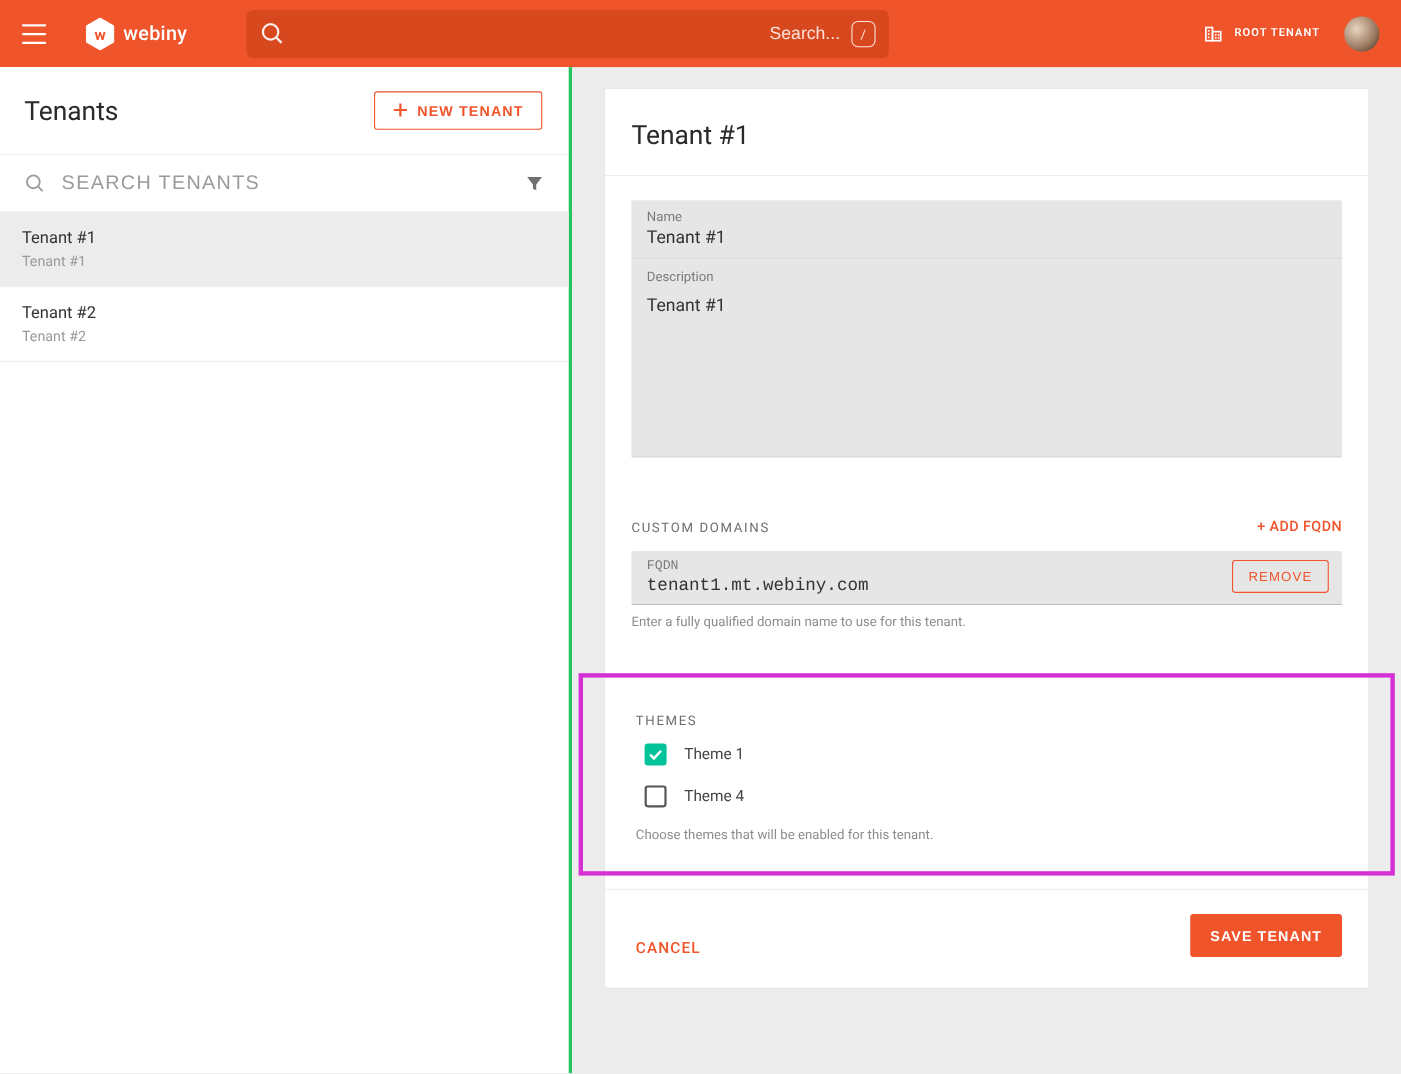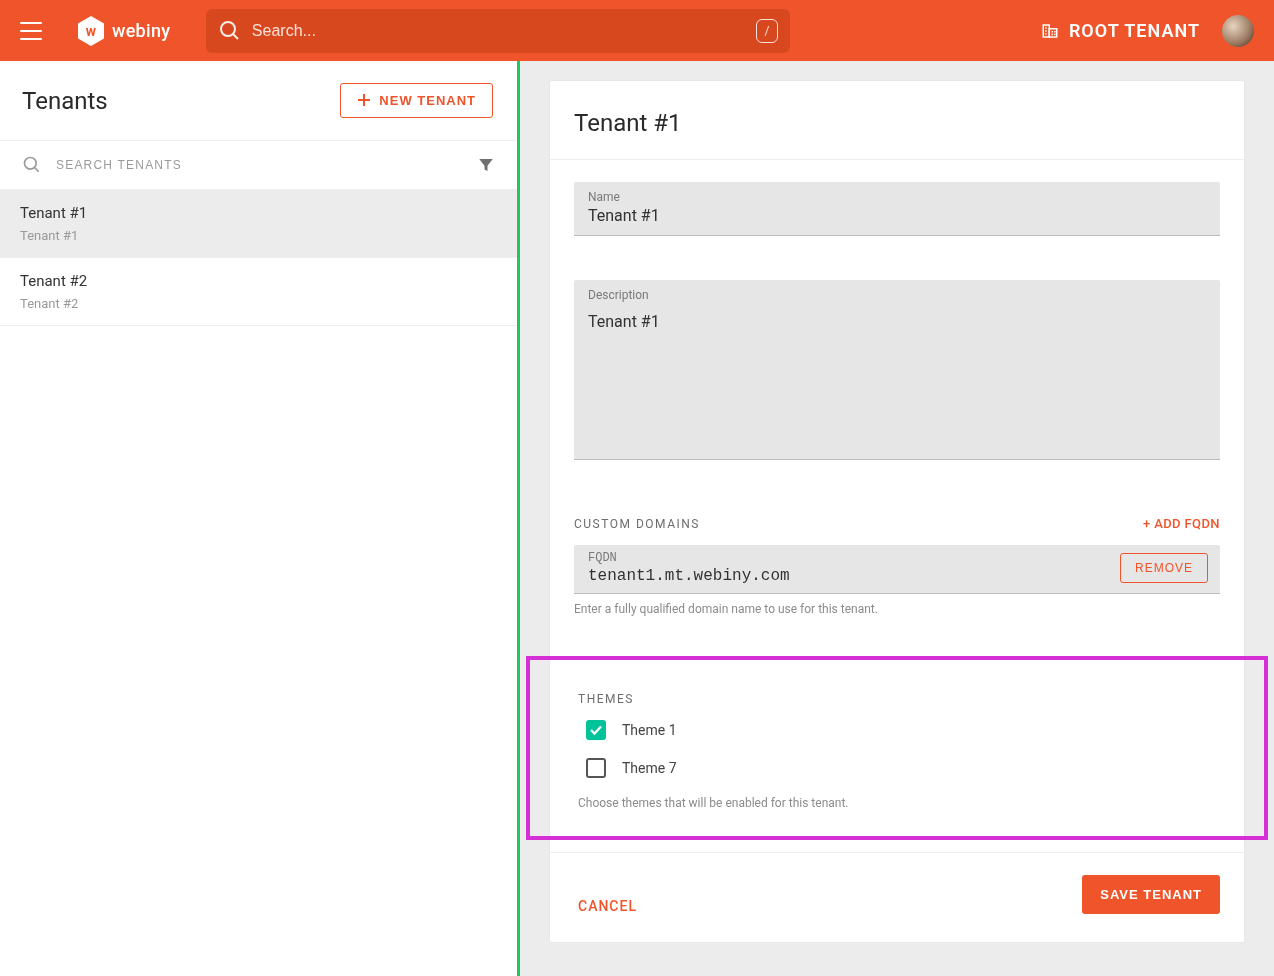--- a/index.html
+++ b/index.html
@@ -9,55 +9,55 @@
   
   .topbar { height:61px; background:#f0542b; display:flex; align-items:center; padding:0 20px; color:#fff; }
   .hamburger { width:22px; height:18px; display:flex; flex-direction:column; justify-content:space-between; cursor:pointer; }
   .hamburger span { height:2px; background:#fff; border-radius:1px; }
   .brand { display:flex; align-items:center; margin-left:36px; gap:8px; }
   .brand-logo { width:26px; height:30px; }
   .brand-text { font-size:18px; font-weight:500; letter-spacing:.3px; }
   .search-wrap { flex:0 0 584px; margin-left:auto; margin-right:auto; position:relative; }
   .searchbox { display:flex; align-items:center; background:#d8481f; border-radius:6px; height:44px; padding:0 12px; width:584px; position:relative; left:-60px;}
   .searchbox svg { flex:0 0 24px; opacity:.9; }
-  .searchbox input { flex:1; border:none; outline:none; background:transparent; color:#fff; font-size:16px; padding:0 10px; }
+  .searchbox input { flex:1; border:none; outline:none; background:transparent; color:#fff; font-size:16px; padding:0 10px;text-align:right; }
   .searchbox input::placeholder { color:#fbe1d9; }
   .kbd { border:1.5px solid #fbe1d9; border-radius:6px; width:22px; height:24px; display:flex; align-items:center; justify-content:center; font-size:12px; color:#fbe1d9; }
   .top-right { display:flex; align-items:center; gap:22px; margin-left:auto; }
-  .root-tenant { display:flex; align-items:center; gap:10px; font-weight:600; letter-spacing:1px; font-size:18px; cursor:pointer; }
+  .root-tenant { display:flex; align-items:center; gap:10px; font-weight:600; letter-spacing:1px; font-size:10px; cursor:pointer; }
   .avatar { width:32px; height:32px; border-radius:50%; background:radial-gradient(circle at 35% 35%, #e8d5c0, #9a7860 60%, #3a2a1c); cursor:pointer; }
 
   
   .body { display:flex; height:calc(100% - 61px); }
   .sidebar { width:520px; background:#fff; border-right:3px solid #22c55e; display:flex; flex-direction:column; }
   .content { flex:1; padding:20px 30px 30px 30px; overflow:auto; }
 
   
   .side-head { display:flex; align-items:center; justify-content:space-between; padding:22px 24px 22px 22px; border-bottom:1px solid #eee; }
   .side-title { font-size:24px; font-weight:400; }
   .new-btn { display:flex; gap:8px; border:1px solid #f0542b; color:#f0542b; background:#fff; padding:9px 16px; border-radius:3px; font-weight:600; letter-spacing:1px; font-size:13px; cursor:pointer; }
   .new-btn svg { width:14px; height:14px; }
 
   .side-search { display:flex; align-items:center; padding:14px 22px; border-bottom:1px solid #eee; gap:12px; }
-  .side-search input { flex:1; border:none; outline:none; font-size:12px; letter-spacing:1px; color:#a16207; }
+  .side-search input { flex:1; border:none; outline:none; font-size:18px; letter-spacing:1px; color:#a16207; }
   .side-search input::placeholder { color:#9a9a9a; letter-spacing:1.2px; }
   .filter-icon { color:#707070; cursor:pointer; }
 
   .list-item { padding:14px 20px; border-bottom:1px solid #eee; cursor:pointer; }
   .list-item.active { background:#edecec; }
   .li-title { font-size:15px; color:#333; }
   .li-sub { font-size:13px; color:#9a9a9a; margin-top:6px; }
 
   
   .card { background:#fff; border-radius:2px; box-shadow:0 0 0 1px rgba(0,0,0,0.02); }
   .card-head { padding:28px 24px 22px 24px; border-bottom:1px solid #eee; }
   .card-title { font-size:24px; }
   .card-body { padding:22px 24px 12px 24px; }
 
-  .field { background:#e7e6e6; padding:8px 14px 10px 14px; border-bottom:1px solid #bdbdbd; border-radius:2px 2px 0 0; margin-bottom:44px; }
+  .field { background:#e7e6e6; padding:8px 14px 10px 14px; border-bottom:1px solid #bdbdbd; border-radius:2px 2px 0 0; }
   .field-label { font-size:12px; color:#7a7a7a; margin-bottom:2px; }
   .field-value { font-size:16px; color:#333; }
   .field.textarea { height:180px; margin-bottom:56px; }
   .field.textarea .field-value { padding-top:8px; }
 
   .section-row { display:flex; align-items:center; justify-content:space-between; margin:4px 0 14px 0; }
   .section-label { font-size:12px; letter-spacing:1.5px; color:#6d6d6d; }
   .add-link { color:#f0542b; font-size:13px; letter-spacing:.4px; cursor:pointer; font-weight:500; }
 
   .domain-row { background:#e7e6e6; border-bottom:1px solid #bdbdbd; display:flex; align-items:center; padding:6px 12px 8px 14px; border-radius:2px 2px 0 0; }
@@ -204,21 +204,21 @@
                     <polyline points="2,7 5.5,10.5 12,3.5" fill="none" stroke="#fff" stroke-width="2.3"></polyline>
                   </svg>
               </div>
               <span class="chk-label">Theme 1</span>
             </div>
 
             <div class="chk-row">
               <div class="chk">
                 
               </div>
-              <span class="chk-label">Theme 7</span>
+              <span class="chk-label">Theme 4</span>
             </div>
 
             <div class="hint" style="margin-top:6px;">Choose themes that will be enabled for this tenant.</div>
           </div>
 
         </div>
         <div class="card-foot">
           <span class="cancel-link">CANCEL</span>
           <button class="save-btn">SAVE TENANT</button>
         </div>

